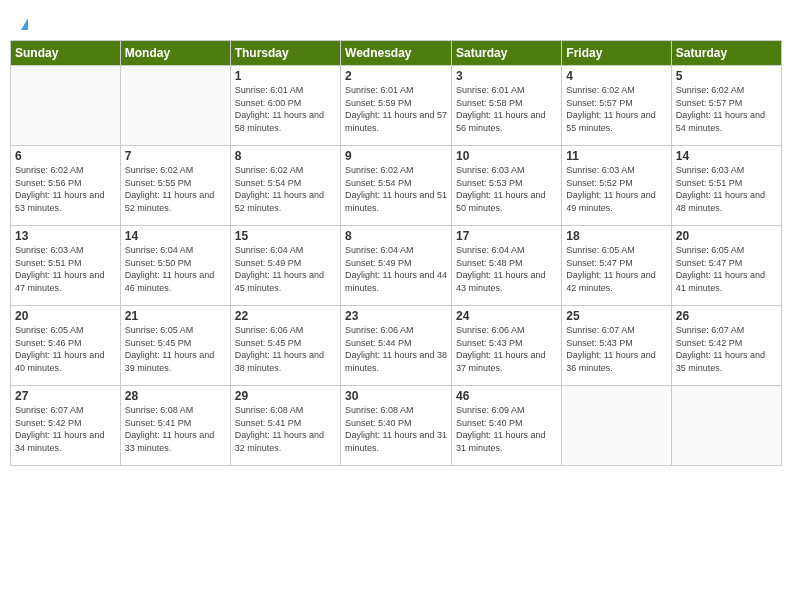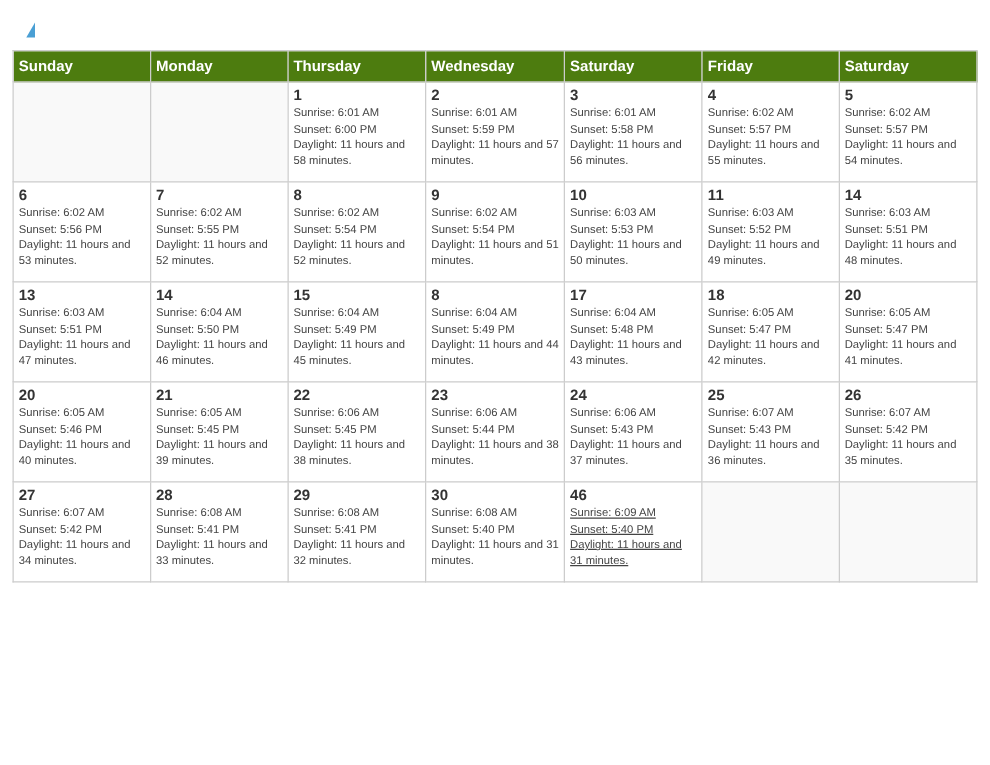--- a/index.html
+++ b/index.html
@@ -314,21 +314,21 @@
 Daylight: 11 hours and 32 minutes.</div>
         </td>
         <td>
           <span class="day-num">30</span>
           <div class="day-info" style="white-space: pre-line;">Sunrise: 6:08 AM
 Sunset: 5:40 PM
 Daylight: 11 hours and 31 minutes.</div>
         </td>
         <td>
           <span class="day-num">46</span>
-          <div class="day-info" style="white-space: pre-line; text-decoration: underline;">Sunrise: 6:09 AM
+          <div class="day-info" style="white-space: pre-line;">Sunrise: 6:09 AM
 Sunset: 5:40 PM
 Daylight: 11 hours and 31 minutes.</div>
         </td>
         <td class="empty"></td>
         <td class="empty"></td>
       </tr>
     </tbody>
 </table>
 
 </body></html>

